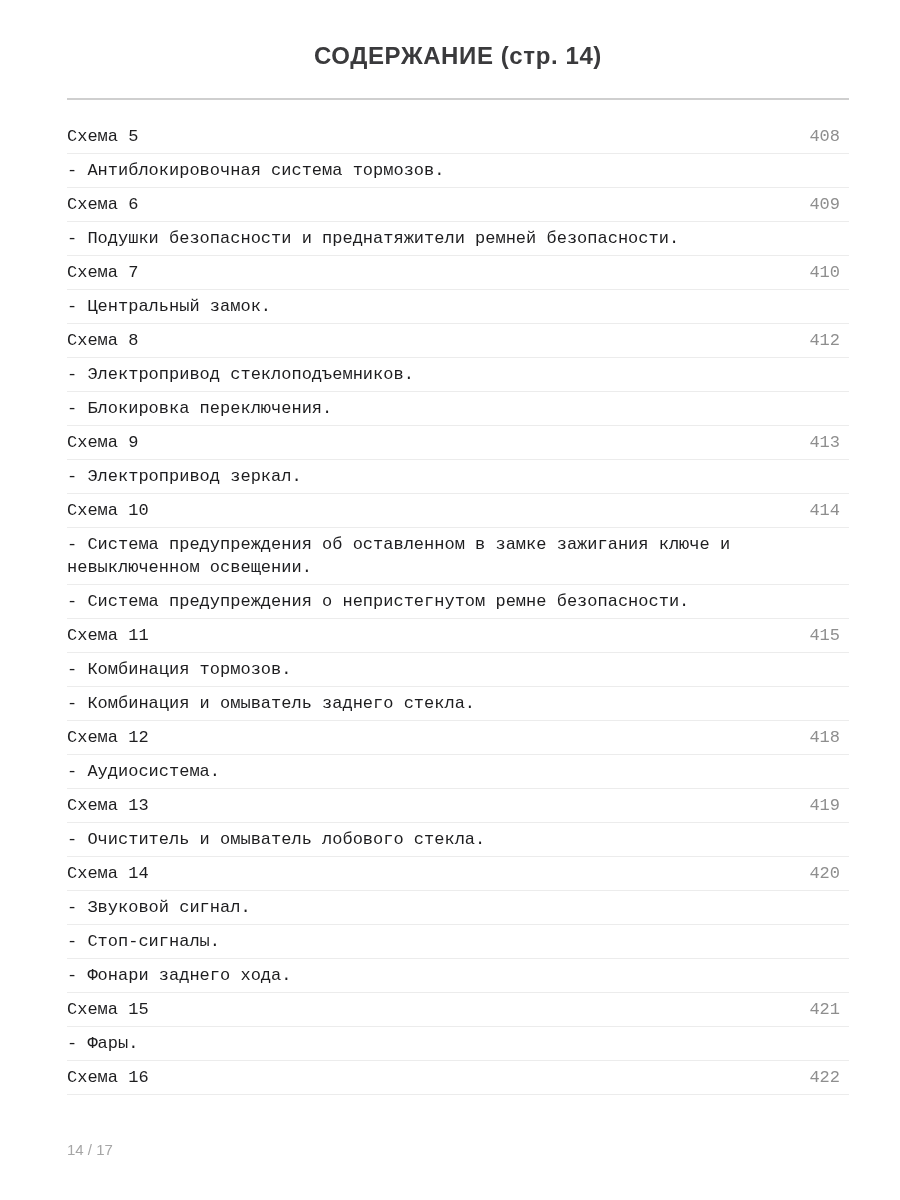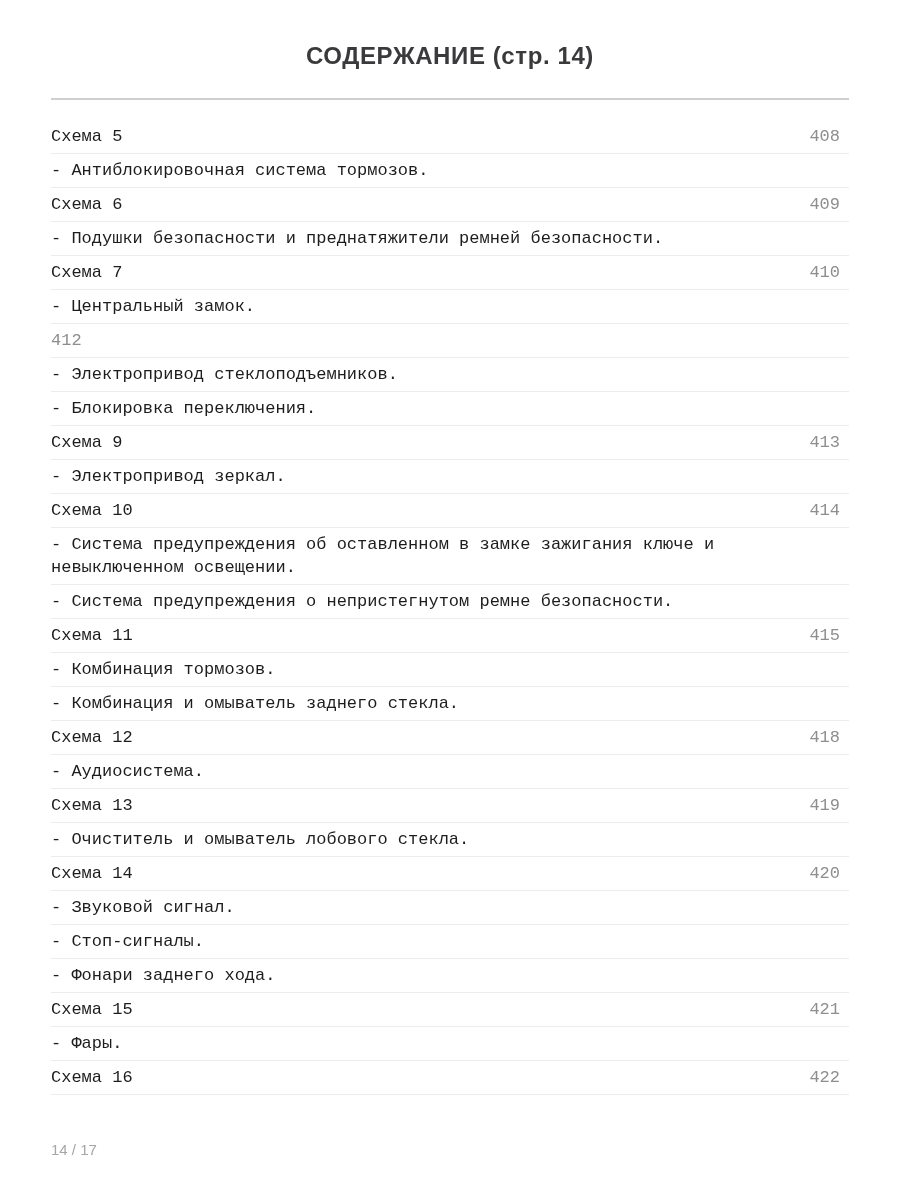--- a/index.html
+++ b/index.html
@@ -8,20 +8,21 @@
     background: #ffffff;
     font-family: "Liberation Sans", "DejaVu Sans", sans-serif;
   }
   .page {
     position: relative;
     width: 900px;
     height: 1200px;
     background: #ffffff;
     overflow: hidden;
     box-sizing: border-box;
+    padding-left: 16px;
   }
   .container {
     padding: 0 51px;
   }
   .page-title {
     margin: 0;
     padding-top: 40px;
     text-align: center;
     font-size: 24px;
     line-height: 31px;
@@ -86,20 +87,21 @@
           <span class="label">Схема 6</span>
           <span class="page-num">409</span>
         </div>
         <div class="row sub-row">- Подушки безопасности и преднатяжители ремней безопасности.</div>
         <div class="row entry-row">
           <span class="label">Схема 7</span>
           <span class="page-num">410</span>
         </div>
         <div class="row sub-row">- Центральный замок.</div>
         <div class="row entry-row">
+          <span class="label">Схема 8</span>
           <span class="page-num">412</span>
         </div>
         <div class="row sub-row">- Электропривод стеклоподъемников.</div>
         <div class="row sub-row">- Блокировка переключения.</div>
         <div class="row entry-row">
           <span class="label">Схема 9</span>
           <span class="page-num">413</span>
         </div>
         <div class="row sub-row">- Электропривод зеркал.</div>
         <div class="row entry-row">

